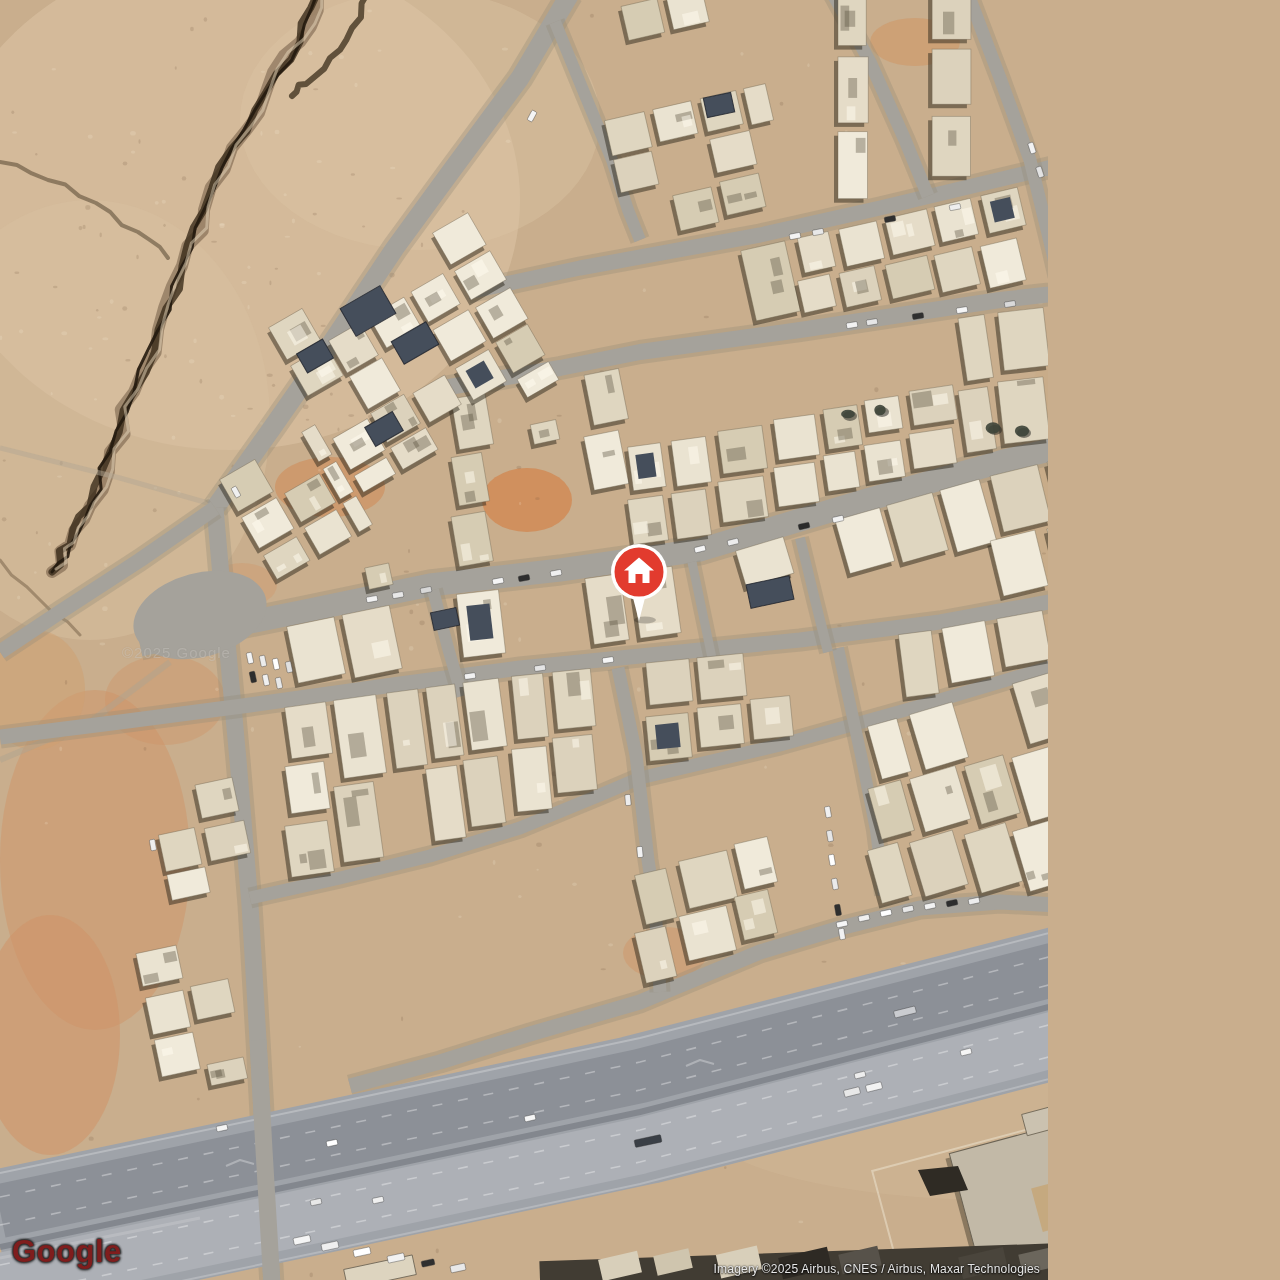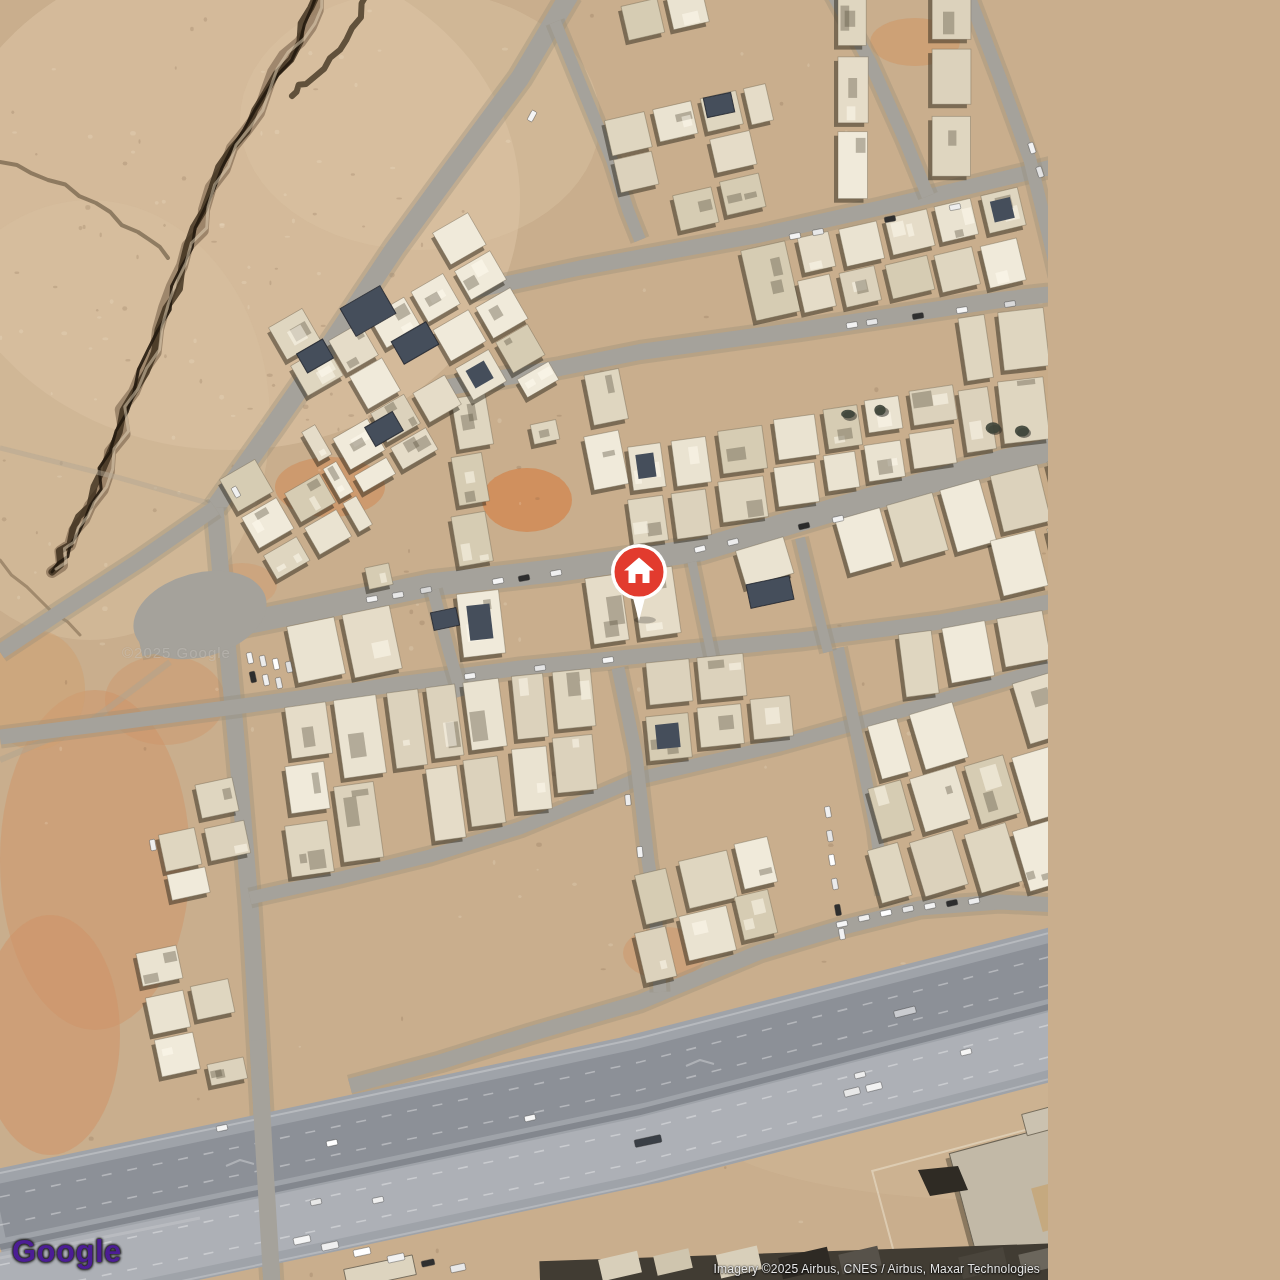--- a/index.html
+++ b/index.html
@@ -6,21 +6,21 @@
   .stage{position:relative;width:1048px;height:1280px;overflow:hidden;font-family:"Liberation Sans",sans-serif;cursor:default;}
   .stage svg#map{position:absolute;left:0;top:0;width:1280px;height:1280px;display:block;}
   .pin{position:absolute;left:607px;top:540px;width:64px;height:84px;}
   .watermark{
     position:absolute;left:122px;top:644px;
     font-size:15px;letter-spacing:1px;color:rgba(255,255,255,0.26);
     text-shadow:0 0 1px rgba(120,110,95,0.3);white-space:nowrap;
   }
   .logo{
     position:absolute;left:12px;top:1234px;
-    font-size:31px;font-weight:700;letter-spacing:0.5px;color:#4c1d95;white-space:nowrap;
+    font-size:31px;font-weight:700;letter-spacing:0.5px;color:#7f1d1d;white-space:nowrap;
     text-shadow:0 0 3px rgba(45,45,45,0.95), 0 1px 3px rgba(40,40,40,0.9),
                 1px 0 2px rgba(40,40,40,0.8), -1px 0 2px rgba(40,40,40,0.8),
                 0 -1px 2px rgba(40,40,40,0.8);
   }
   .attribution{
     position:absolute;right:8px;bottom:4px;
     font-size:12px;color:#E7E7E7;letter-spacing:0.2px;white-space:nowrap;
     text-shadow:0 0 2px rgba(0,0,0,0.9), 0 1px 2px rgba(0,0,0,0.85);
   }
 </style>

